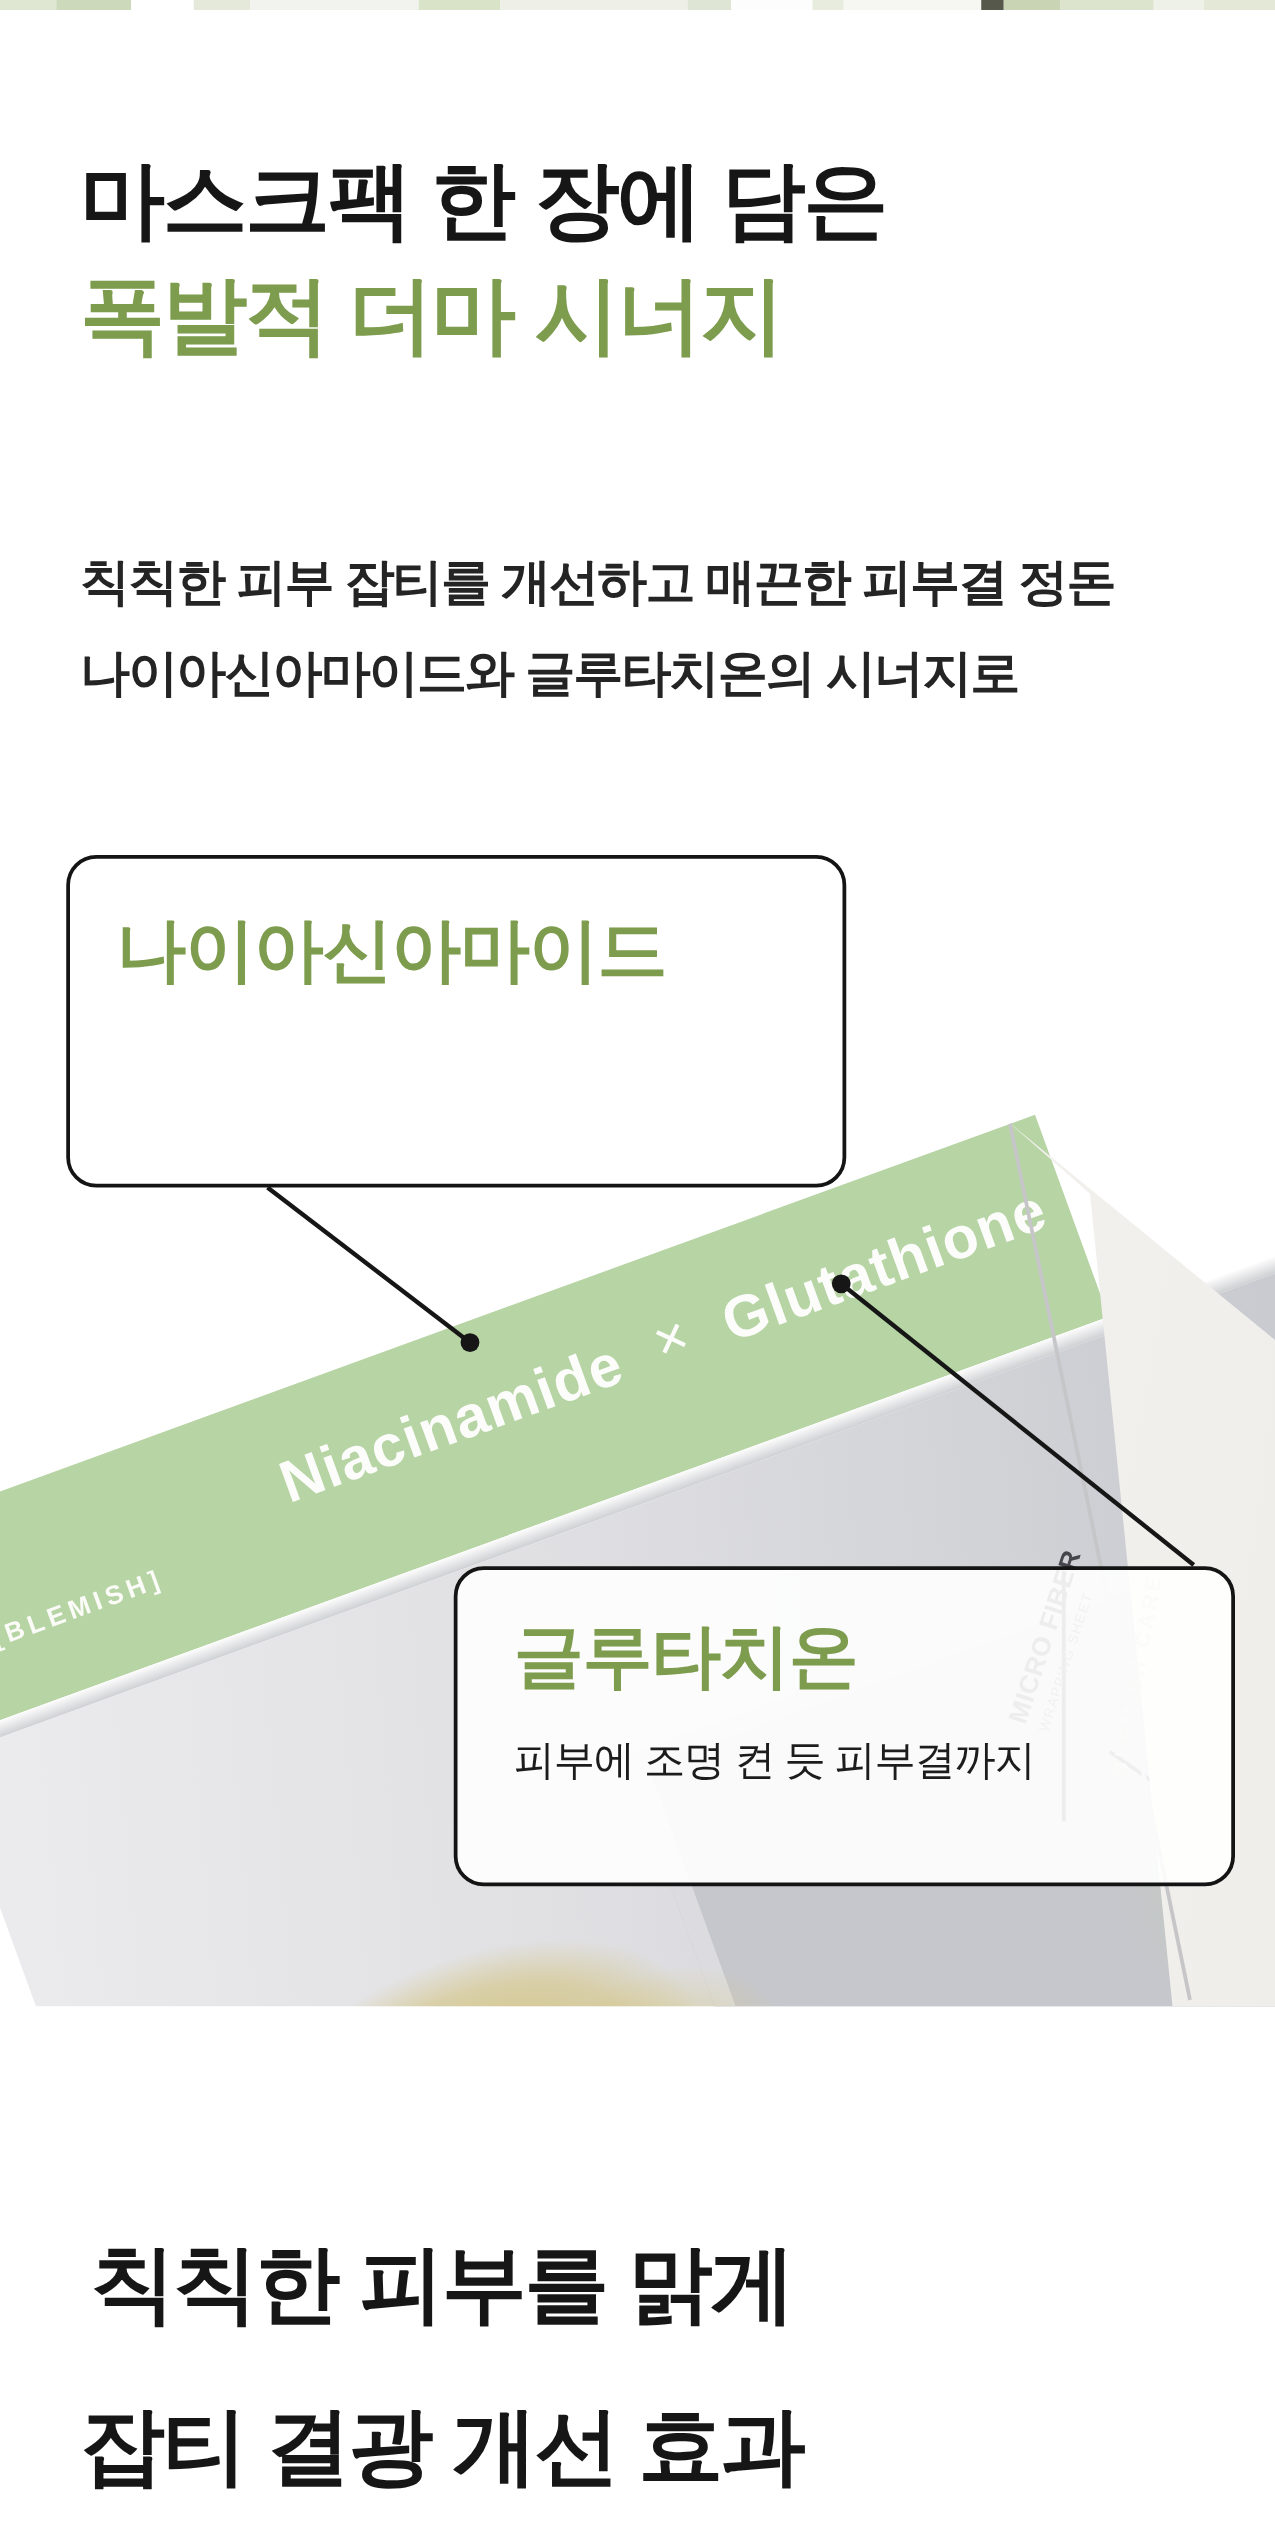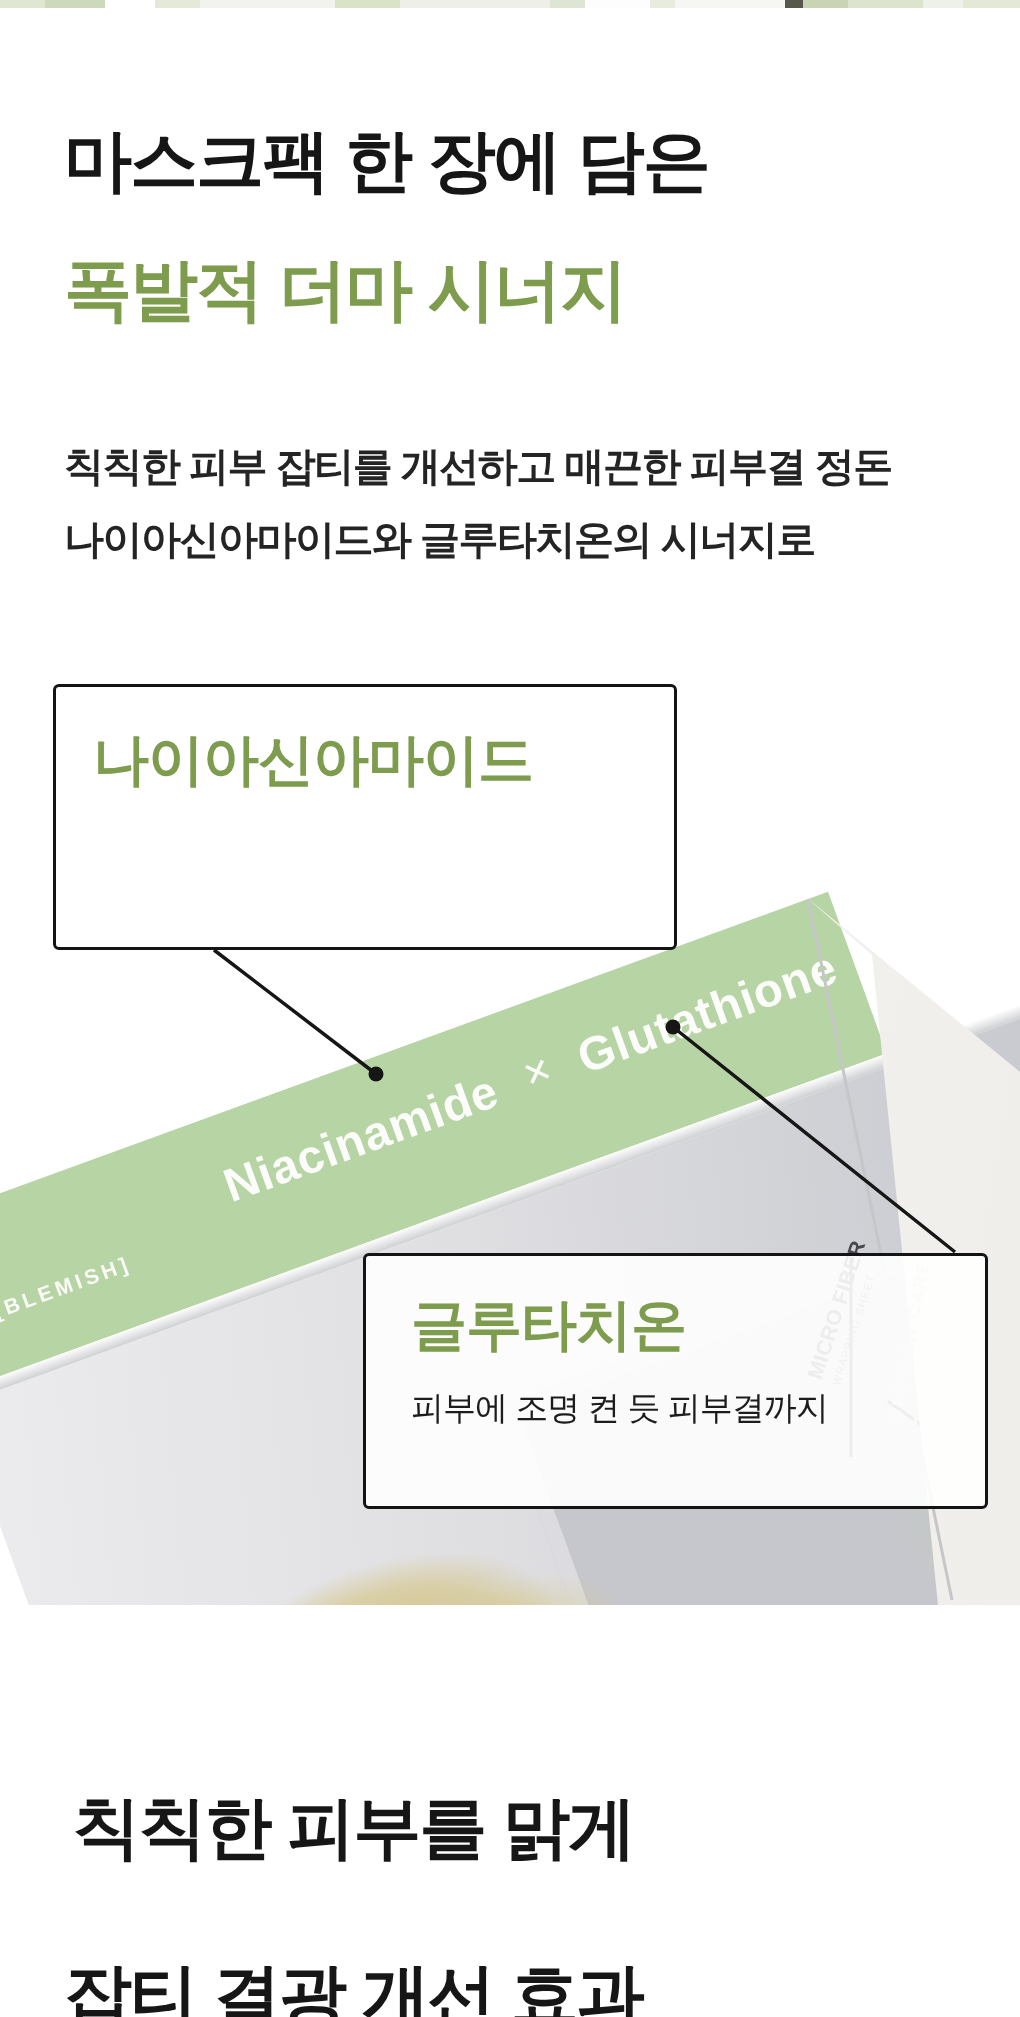--- a/index.html
+++ b/index.html
@@ -15,21 +15,21 @@
   .sl5{width:135px;background:#f2f3ee;} .sl6{width:65px;background:#d9e3c8;}
   .sl7{width:150px;background:#eef0e8;} .sl8{width:35px;background:#dfe5d4;}
   .sl9{width:65px;background:#fdfdfd;} .sl10{width:25px;background:#e8ecdf;}
   .sl11{width:110px;background:#f6f7f3;} .sl12{width:18px;background:#55584a;}
   .sl13{width:45px;background:#c8d4b4;} .sl14{width:75px;background:#dce4cd;}
   .sl15{width:40px;background:#eef1e7;} .sl16{width:57px;background:#e3e9d6;}
 
   
   .hero{position:absolute;left:64px;top:114px;}
   .hero .line{font-size:68px;font-weight:800;letter-spacing:-2px;line-height:92px;color:#161616;white-space:nowrap;}
-  .hero .green, .footer .green{color:#7d9c4e;margin-top:37px;}
+  .hero .green, .footer .green{color:#7d9c4e;}
   .intro{position:absolute;left:64px;top:430px;font-size:40px;font-weight:600;
          letter-spacing:-1.5px;line-height:73px;color:#242424;white-space:nowrap;}
 
   
   .photo{position:absolute;left:0;top:860px;width:1020px;height:745px;overflow:hidden;z-index:5;}
   .pkg{position:absolute;left:-60px;top:355px;width:1500px;height:900px;
        transform:rotate(-20deg);transform-origin:0 0;}
   .band{position:absolute;left:0;top:0;width:945px;height:172px;background:#b7d4a4;}
   .band-brand{position:absolute;left:18px;top:98px;font-size:21px;font-weight:600;
               letter-spacing:4px;color:#fbfcf8;white-space:nowrap;}
@@ -59,21 +59,21 @@
   .rface{position:absolute;inset:0;z-index:8;background:linear-gradient(100deg,#f7f6f4,#efeeea);
          clip-path:polygon(806px 37px,1020px 212px,1020px 745px,938px 745px,872px 95px);}
   .side-caption{position:absolute;left:886px;top:560px;z-index:9;transform:rotate(-80deg);
                 transform-origin:0 0;font-size:17px;font-weight:600;letter-spacing:3px;
                 color:#d8d5ce;white-space:nowrap;}
 
   
   .overlay{position:absolute;left:0;top:0;width:1020px;height:2017px;z-index:20;pointer-events:none;}
 
   
-  .callout{position:absolute;border:3px solid #141414;border-radius:6px;background:#ffffff;
+  .callout{position:absolute;border:3px solid #141414;border-radius:24px;background:#ffffff;
            box-sizing:border-box;z-index:30;}
   .callout1{left:53px;top:684px;width:624px;height:266px;padding:36px 0 0 37px;}
   .callout2{left:363px;top:1253px;width:625px;height:256px;padding:32px 0 0 45px;
             background:rgba(255,255,255,0.9);}
   .callout-title{font-size:56px;font-weight:800;letter-spacing:-1px;color:#7d9c4e;white-space:nowrap;}
   .callout-body{margin-top:22px;font-size:33px;font-weight:500;letter-spacing:-1px;
                 line-height:43px;color:#1c1c1c;white-space:nowrap;}
 
   
   .footer{position:absolute;left:64px;top:1762px;}

